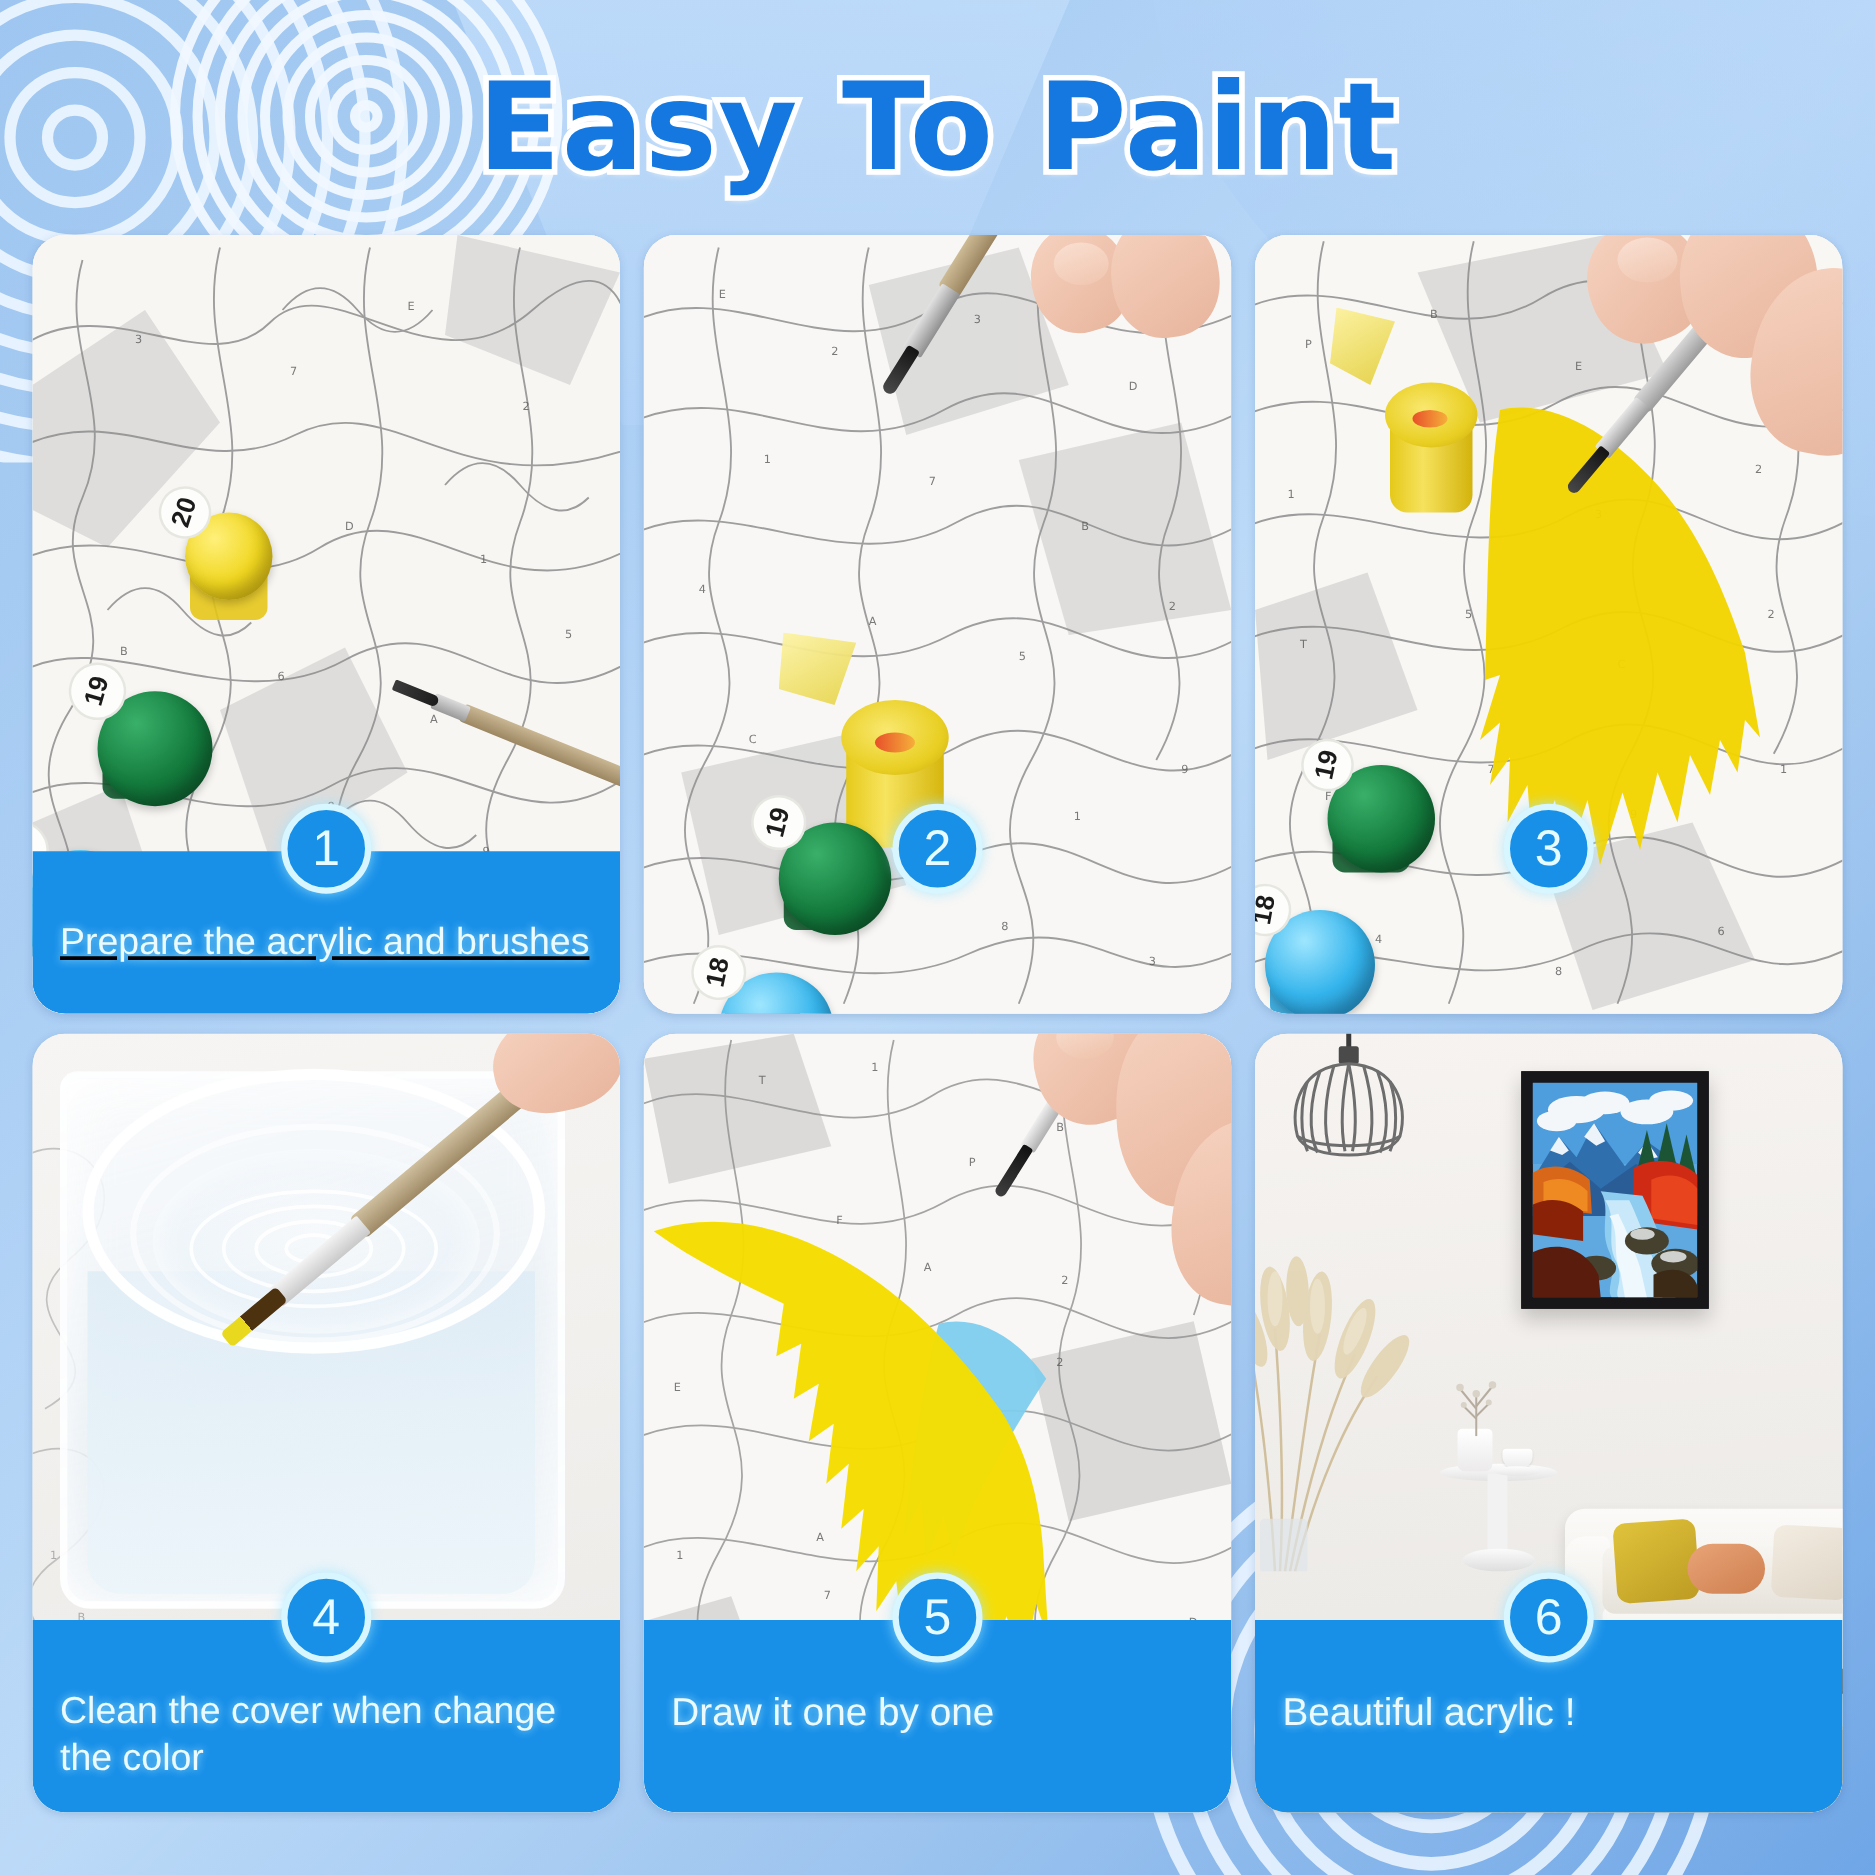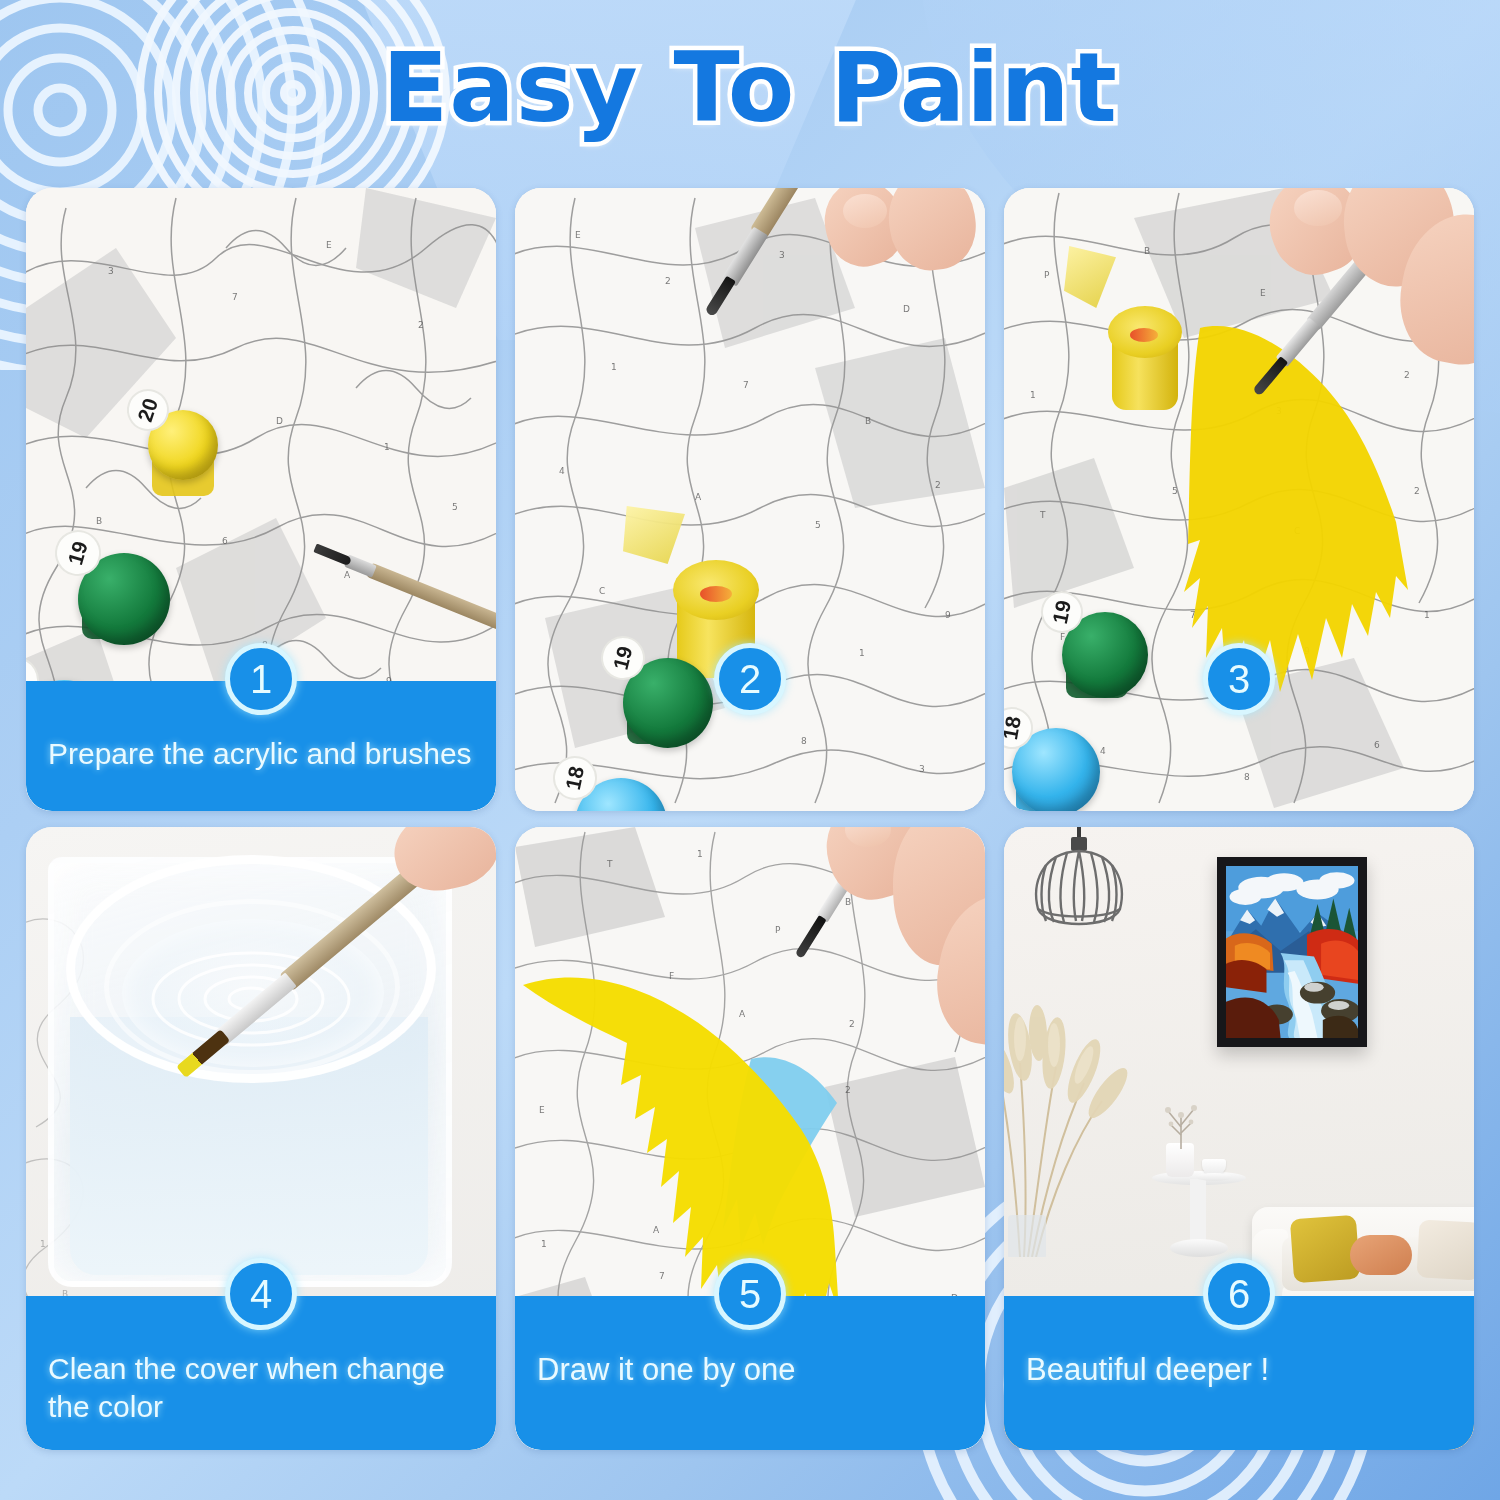--- a/index.html
+++ b/index.html
@@ -27,21 +27,21 @@
     position:absolute; top:-40px; right:-120px; width:700px; height:460px;
     background:linear-gradient(200deg,#bbd9fb,#a3c9f1);
     border-radius:0 0 0 100%;
     opacity:.55;
   }
   .rings{ position:absolute; }
   .rings svg{ display:block; }
 
   
   #title-bar{
-    position:absolute; top:22px; left:0; width:1500px; height:130px;
+    position:absolute; top:36px; left:0; width:1500px; height:130px;
     display:flex; align-items:center; justify-content:center;
     z-index:6;
   }
   #page-title{
     font-size:97px; font-weight:bold; letter-spacing:1px;
     color:#1478e0;
     font-family:"DejaVu Sans", sans-serif;
     -webkit-text-stroke:9px #ffffff;
     paint-order:stroke fill;
     text-shadow:0 3px 6px rgba(255,255,255,.85);
@@ -68,21 +68,21 @@
 
   
   .caption{
     position:absolute; left:0; right:0; bottom:0;
     background:#1890e8;
     border-radius:0 0 26px 26px;
     padding:54px 22px 20px 22px;
     min-height:128px;
     z-index:4;
   }
-  .panel.p1 .caption,.panel.p2 .caption,.panel.p3 .caption{ height:130px; }
+  .panel.p1 .caption,.panel.p2 .caption,.panel.p3 .caption{ height:130px;text-decoration:underline; }
   .panel.p4 .caption{ height:154px; }
   .panel.p5 .caption,.panel.p6 .caption{ height:154px; }
   .caption-text{
     color:#eafaff;
     font-size:30px; line-height:1.28;
     text-shadow:0 0 7px rgba(200,245,255,.75);
     font-family:"Liberation Sans", sans-serif;
   }
   .panel.p5 .caption-text,.panel.p6 .caption-text{ font-size:31px; }
 
@@ -837,17 +837,17 @@
         </div>
 
         <div class="rug"></div>
       </div>
     </div>
 
     <div class="step-badge">
       <span>6</span>
     </div>
     <div class="caption">
-      <div class="caption-text">Beautiful deeper !</div>
+      <div class="caption-text">Beautiful acrylic !</div>
     </div>
   </div>
 
 </div>
 
 </body></html>

